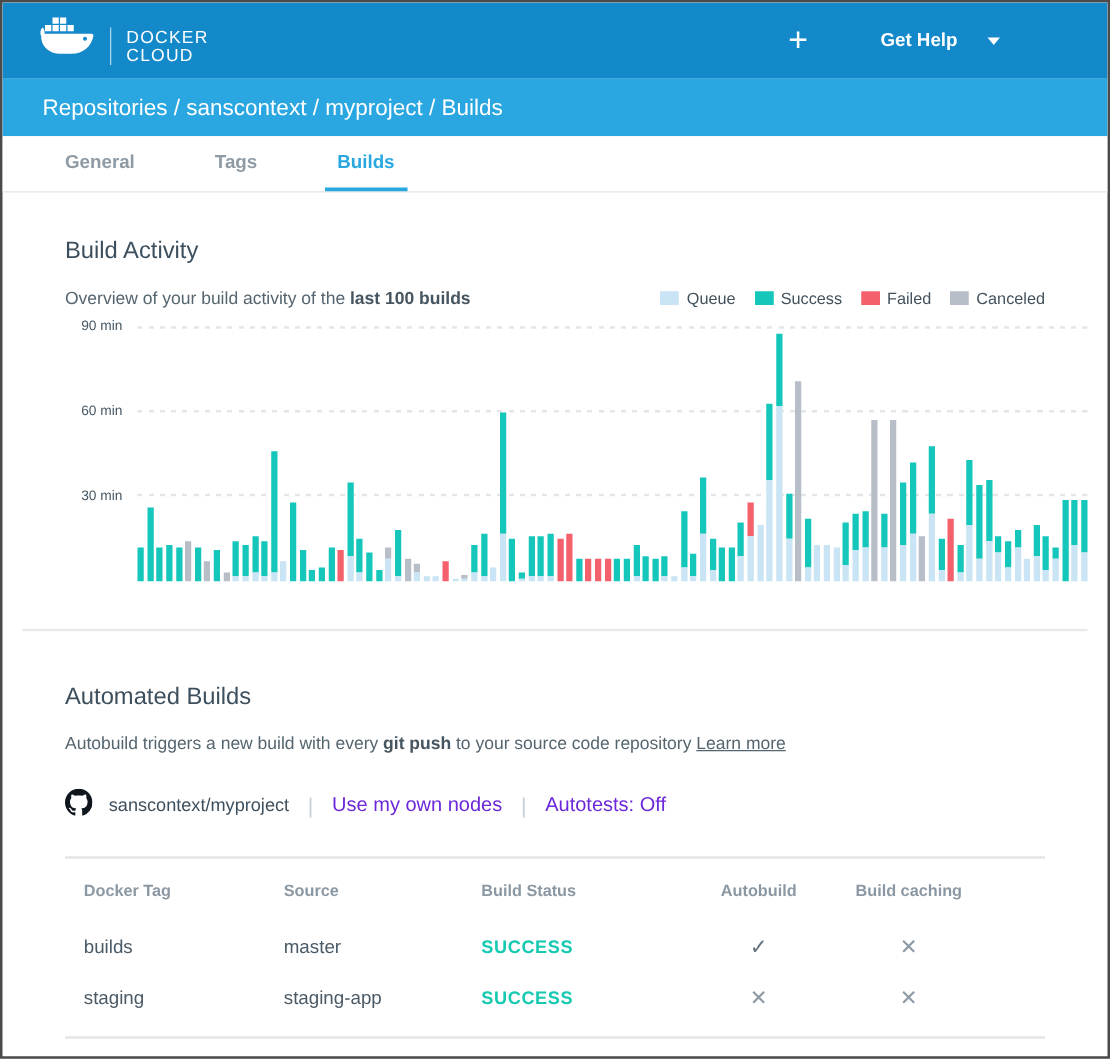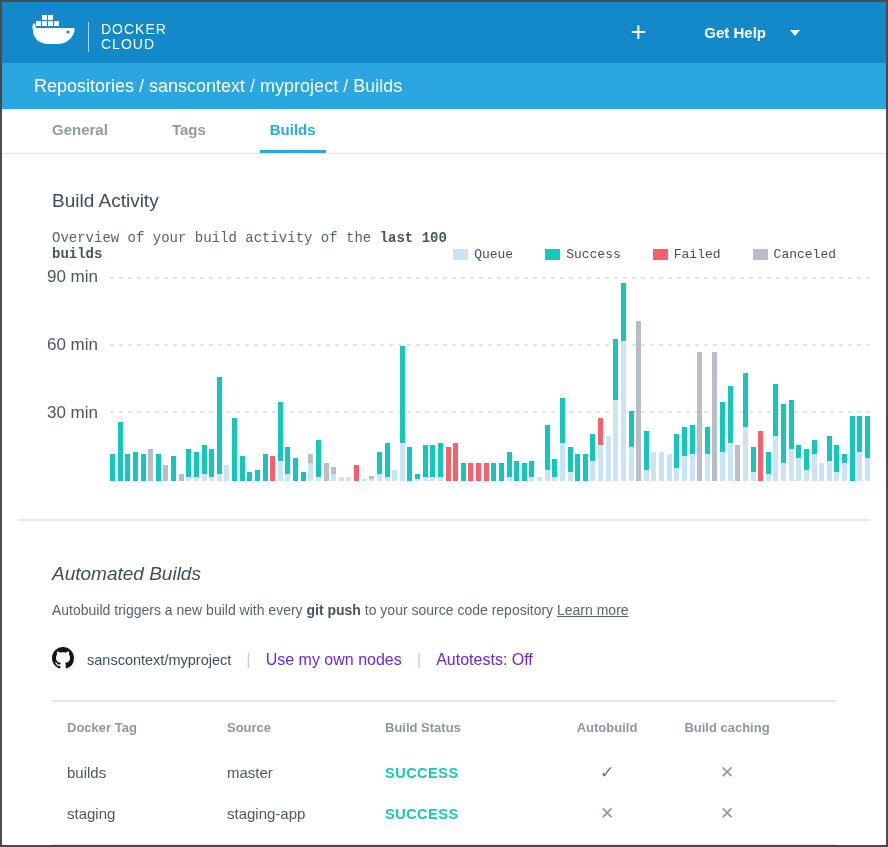--- a/index.html
+++ b/index.html
@@ -37,41 +37,41 @@
   .breadcrumb-bar { height: 46px; background: #2aa6e0; display: flex; align-items: center; padding: 0 32px; }
   .breadcrumb { color: #fff; font-size: 18px; font-weight: 400; cursor: pointer; }
 
   
   .tabbar { height: 45px; border-bottom: 1px solid #e2e6e9; display: flex; padding-left: 40px; gap: 44px; background: #fff; }
   .tab { font-size: 15px; font-weight: 700; color: #8e9aa4; line-height: 42px; padding: 0 10px; border-bottom: 3px solid transparent; cursor: pointer; }
   .tab.active { color: #29a8e0; border-bottom-color: #29a8e0; }
 
   
   .section-title { font-size: 19px; color: #3d4f5d; font-weight: 400; margin: 36px 0 0 50px; }
-  .subtitle-row { display: flex; justify-content: space-between; align-items: flex-end; margin: 18px 50px 0 50px; font-family: Liberation Mono, monospace; }
+  .subtitle-row { display: flex; justify-content: space-between; align-items: flex-end; margin: 18px 50px 0 50px; }
   .subtitle { font-size: 14px; color: #55656f; }
   .subtitle b { color: #46555f; }
-  .legend { display: flex; gap: 32px; align-items: center; }
+  .legend { display: flex; gap: 15px; align-items: center; }
   .legend-item { display: flex; align-items: center; gap: 6px; font-size: 13px; color: #42515c; }
   .legend-swatch { width: 15px; height: 11px; display: inline-block; }
 
   .chart-wrap { display: flex; margin: 16px 16px 0 0; }
   .ylabels { width: 108px; position: relative; height: 203px; flex: 0 0 108px; }
-  .ylabel { position: absolute; right: 12px; font-size: 17px; color: #475864; line-height: 16px; }
+  .ylabel { position: absolute; right: 12px; font-size: 11px; color: #475864; line-height: 16px; }
   .plot { flex: 1; position: relative; height: 203px; }
   .gridline { position: absolute; left: 0; right: 0; height: 2px;
     background-image: repeating-linear-gradient(90deg, #e3e6e9 0 4px, transparent 4px 9px); }
   .bars { position: absolute; left: 0; right: 0; bottom: 0; top: 0; display: flex; justify-content: space-between; align-items: flex-end; }
   .bar { width: 5px; display: flex; flex-direction: column-reverse; cursor: pointer; }
   .bar-seg { width: 100%; }
 
   .hr { border: none; border-top: 2px solid #e8eaec; margin: 38px 16px 0 16px; }
 
   
-  .ab-title { margin-top: 42px; font-style: italic; }
+  .ab-title { margin-top: 42px; }
   .ab-subtitle { font-size: 14px; color: #55656f; margin: 17px 50px 0 50px; }
   .ab-subtitle b { color: #46555f; }
   .learn-more { color: #55656f; text-decoration: underline; cursor: pointer; }
   .repo-row { display: flex; align-items: center; gap: 13px; margin: 29px 50px 0 50px; }
   .gh-icon { width: 22px; height: 22px; }
   .repo-name { font-size: 14.5px; color: #3d4f5d; }
   .vsep { color: #c7ced4; font-size: 17px; font-weight: 300; padding: 0 2px; }
   .repo-sub { font-size: 16px; color: #6d28d9; }
 
   

